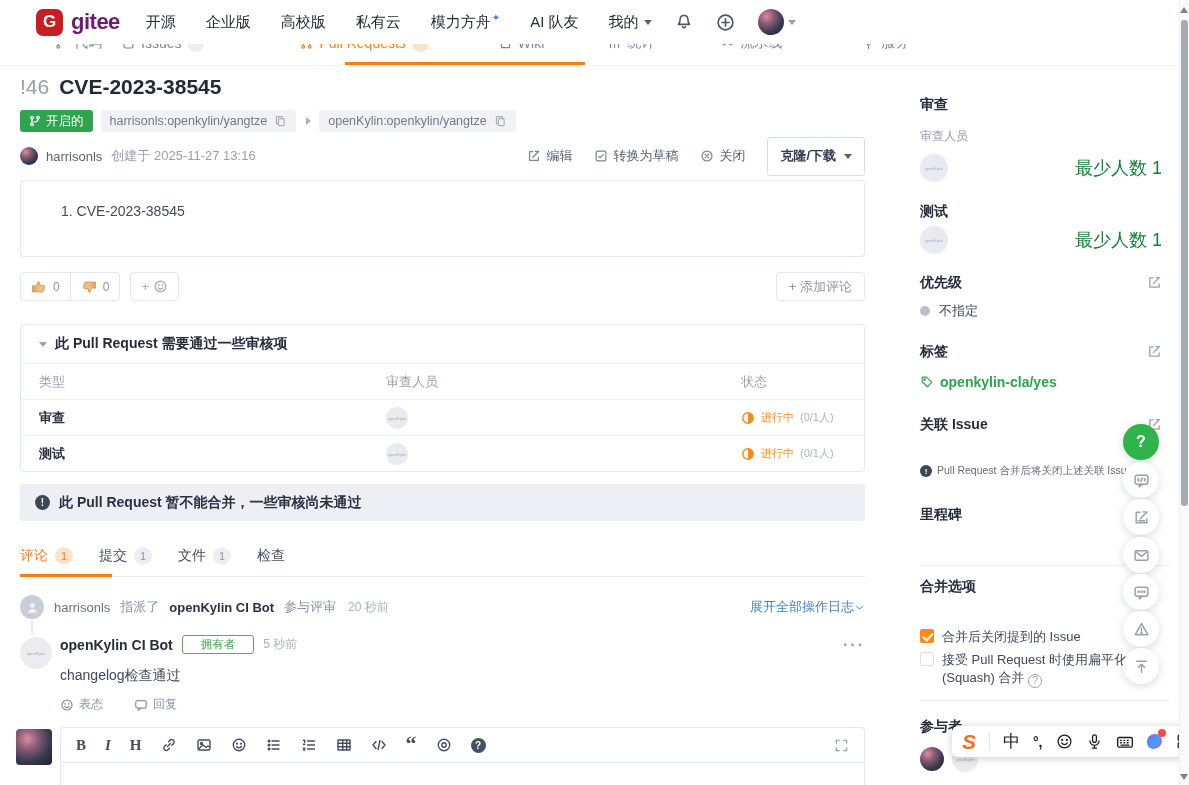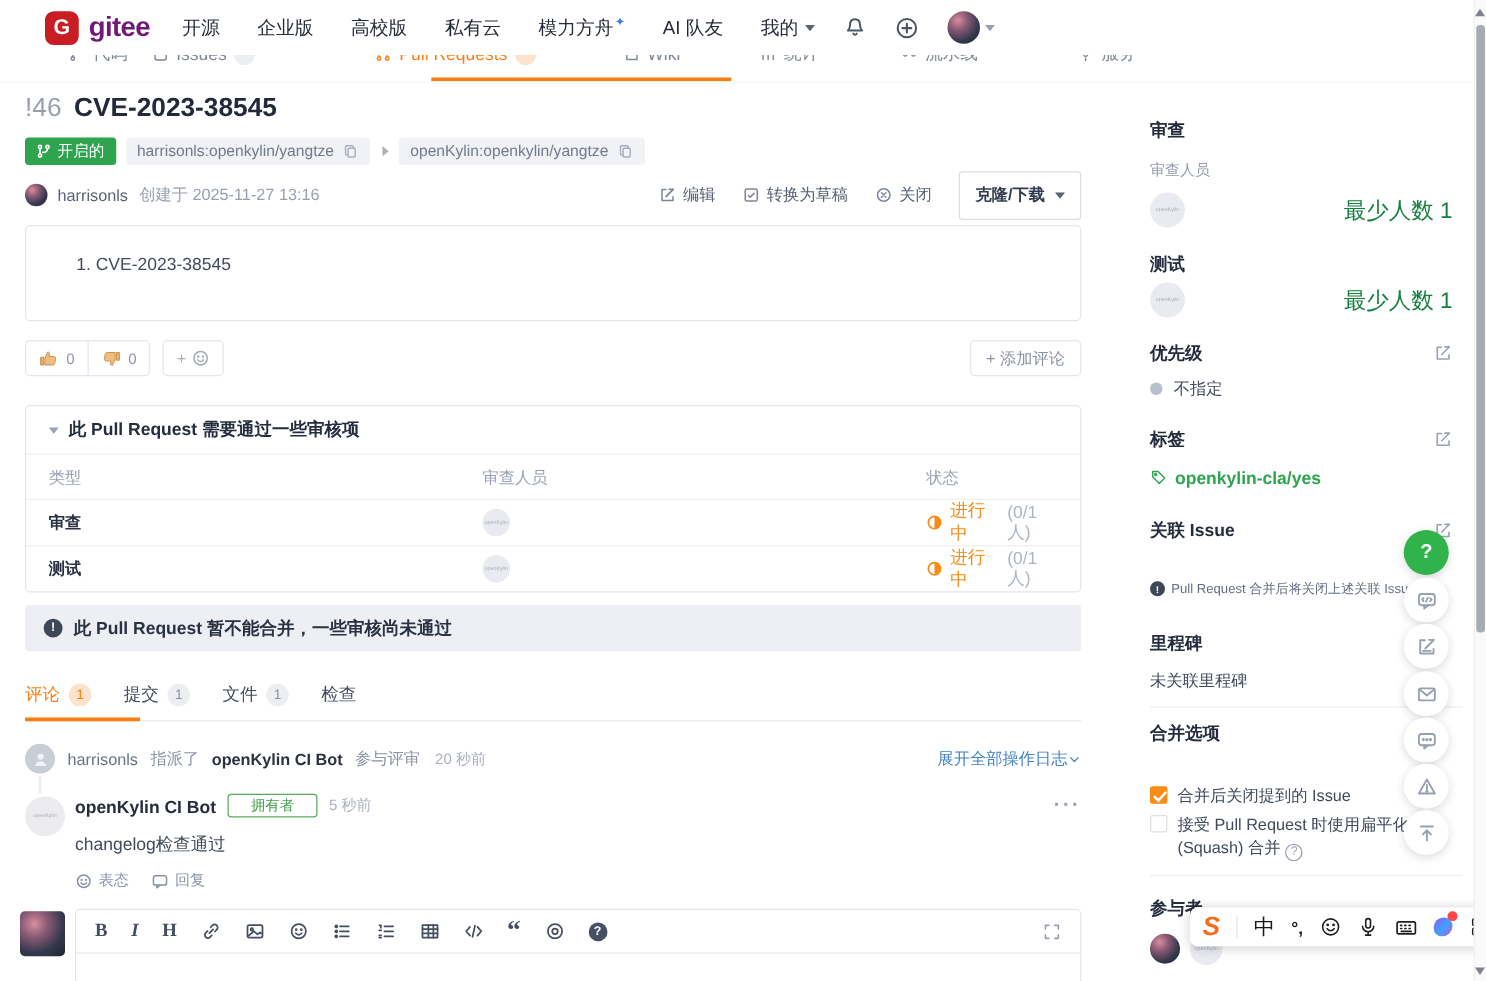--- a/index.html
+++ b/index.html
@@ -60,21 +60,21 @@
 .emobtn{margin-left:10px;height:29px;border:1px solid #e2e7ee;border-radius:4px;display:flex;align-items:center;gap:4px;padding:0 10px;color:#a7aeba;font-size:13px;cursor:pointer}
 .addc{margin-left:auto;height:29px;border:1px solid #e2e7ee;border-radius:4px;display:flex;align-items:center;padding:0 12px;color:#8b93a5;font-size:13px;cursor:pointer}
 .review-card{top:324px;border:1px solid #e2e7ee;border-radius:4px;background:#fff}
 .rc-head{padding:10px 18px;font-size:14px;font-weight:700;color:#252c3d;display:flex;align-items:center;gap:8px}
 .tri-d{width:0;height:0;border-left:4.5px solid transparent;border-right:4.5px solid transparent;border-top:5.5px solid #9aa2b2}
 .trow{display:grid;grid-template-columns:347px 355px 1fr;align-items:center;border-top:1px solid #eef1f4;min-height:36px;padding:0 18px}
 .thead{color:#99a1b1;font-size:13px}
 .ttype{font-size:13px;font-weight:700;color:#2a3142}
 .asg-av{width:22px;height:22px;border-radius:50%;background:#e9ebf0;display:flex;align-items:center;justify-content:center;overflow:hidden}
 .tinytext{font-size:5px;color:#a6adba;transform:scale(.85);white-space:nowrap}
-.status{display:flex;gap:6px;align-items:center;font-size:14px}
+.status{display:flex;gap:6px;align-items:center;font-size:11px}
 .st-label{color:#fa8c16}
 .st-cnt{color:#aeb5c2}
 .warn-bar{top:484px;height:37px;background:#edeff4;border-radius:3px;display:flex;gap:9px;align-items:center;padding:0 15px;font-size:14px;font-weight:700;color:#2a3142}
 .info-dot{width:15px;height:15px;border-radius:50%;background:#3e4758;color:#fff;font-size:10px;font-weight:700;display:flex;align-items:center;justify-content:center;flex:none}
 .content-tabs{top:545px;height:32px;border-bottom:1px solid #e8ebf0;display:flex;gap:26px;font-size:14px;align-items:flex-start}
 .ct{display:flex;align-items:center;gap:7px;color:#434c5e;cursor:pointer;padding-top:2px}
 .ct .cnt{width:18px;height:18px;border-radius:50%;background:#eceef2;color:#8b93a5;font-size:11px;display:flex;align-items:center;justify-content:center}
 .ct.active{color:#fa7d14}
 .ct.active .cnt{background:#fde3cb;color:#fa7d14}
 .ct-underline{position:absolute;left:0;top:29px;width:92px;height:3px;background:#fa7d14}
@@ -87,21 +87,21 @@
 .connector{top:621px;left:31px;width:2px;height:14px;background:#ebedf1;position:absolute}
 .comment{top:635px}
 .cm-av{position:absolute;left:0;top:2px;width:32px;height:32px;border-radius:50%;background:#ececf0;display:flex;align-items:center;justify-content:center;overflow:hidden}
 .cm-body{margin-left:40px}
 .cm-head{display:flex;align-items:center;gap:9px}
 .cm-name{font-size:14px;font-weight:700;color:#252c3d}
 .role-badge{border:1px solid #58ab5d;color:#47a04c;font-size:11.5px;border-radius:3px;padding:1px 18px}
 .cm-time{color:#aab1bd;font-size:12px}
 .cm-more{margin-left:auto;color:#98a0b0;font-weight:700;letter-spacing:2px;cursor:pointer}
 .cm-text{margin-top:13px;font-size:14px;color:#404a5c}
-.cm-foot{margin-top:11px;display:flex;gap:18px;font-size:12px;color:#8b93a5;align-items:center}
+.cm-foot{margin-top:11px;display:flex;gap:31px;font-size:12px;color:#8b93a5;align-items:center}
 .cm-foot .fitem{display:flex;gap:5px;align-items:center;cursor:pointer}
 .editor{position:absolute;left:16px;top:727px;width:849px}
 .ed-av{position:absolute;left:0;top:2px;width:36px;height:36px;border-radius:4px;background:radial-gradient(circle at 32% 28%,#d98da0 0%,#8a5a74 30%,#33384e 65%,#20242f 100%)}
 .ed-box{margin-left:44px;border:1px solid #e2e7ee;border-radius:4px 4px 0 0;height:36px;display:flex;align-items:center;gap:19px;padding:0 15px;color:#454e60}
 .ed-letter{font-family:"Liberation Serif",serif;font-size:15px;font-weight:700;cursor:pointer}
 .ed-letter.it{font-style:italic}
 .ed-quote{font-family:"Liberation Serif",serif;font-size:22px;font-weight:700;line-height:10px;height:12px;cursor:pointer}
 .ed-help{width:15px;height:15px;border-radius:50%;background:#475062;color:#fff;font-size:10px;font-weight:700;display:flex;align-items:center;justify-content:center;cursor:pointer}
 .ed-full{margin-left:auto;color:#98a0b0;cursor:pointer}
 .ed-area{margin-left:44px;height:25px;border-left:1px solid #e2e7ee;border-right:1px solid #e2e7ee;background:#fff}
@@ -576,23 +576,20 @@
   </div>
   <div class="sbs" style="top:464px">
     <span class="sb-note">
         <span class="info-dot">!</span>
         <span>Pull Request 合并后将关闭上述关联 Issue</span>
       </span>
   </div>
   <div class="sbs" style="top:506px">
     <div class="sb-title">里程碑</div>
   </div>
-  <div class="sbs" style="top:536px">
-    <span class="sb-val">未关联里程碑</span>
-  </div>
   <div class="divider" style="top:565px"></div>
   <div class="sbs" style="top:578px">
     <div class="sb-title">合并选项</div>
   </div>
   <div class="sbs chk-row" style="top:628px">
     <span class="cbox on"></span>
     <span>合并后关闭提到的 Issue</span>
   </div>
   <div class="sbs chk-row" style="top:651px">
     <span class="cbox"></span>

